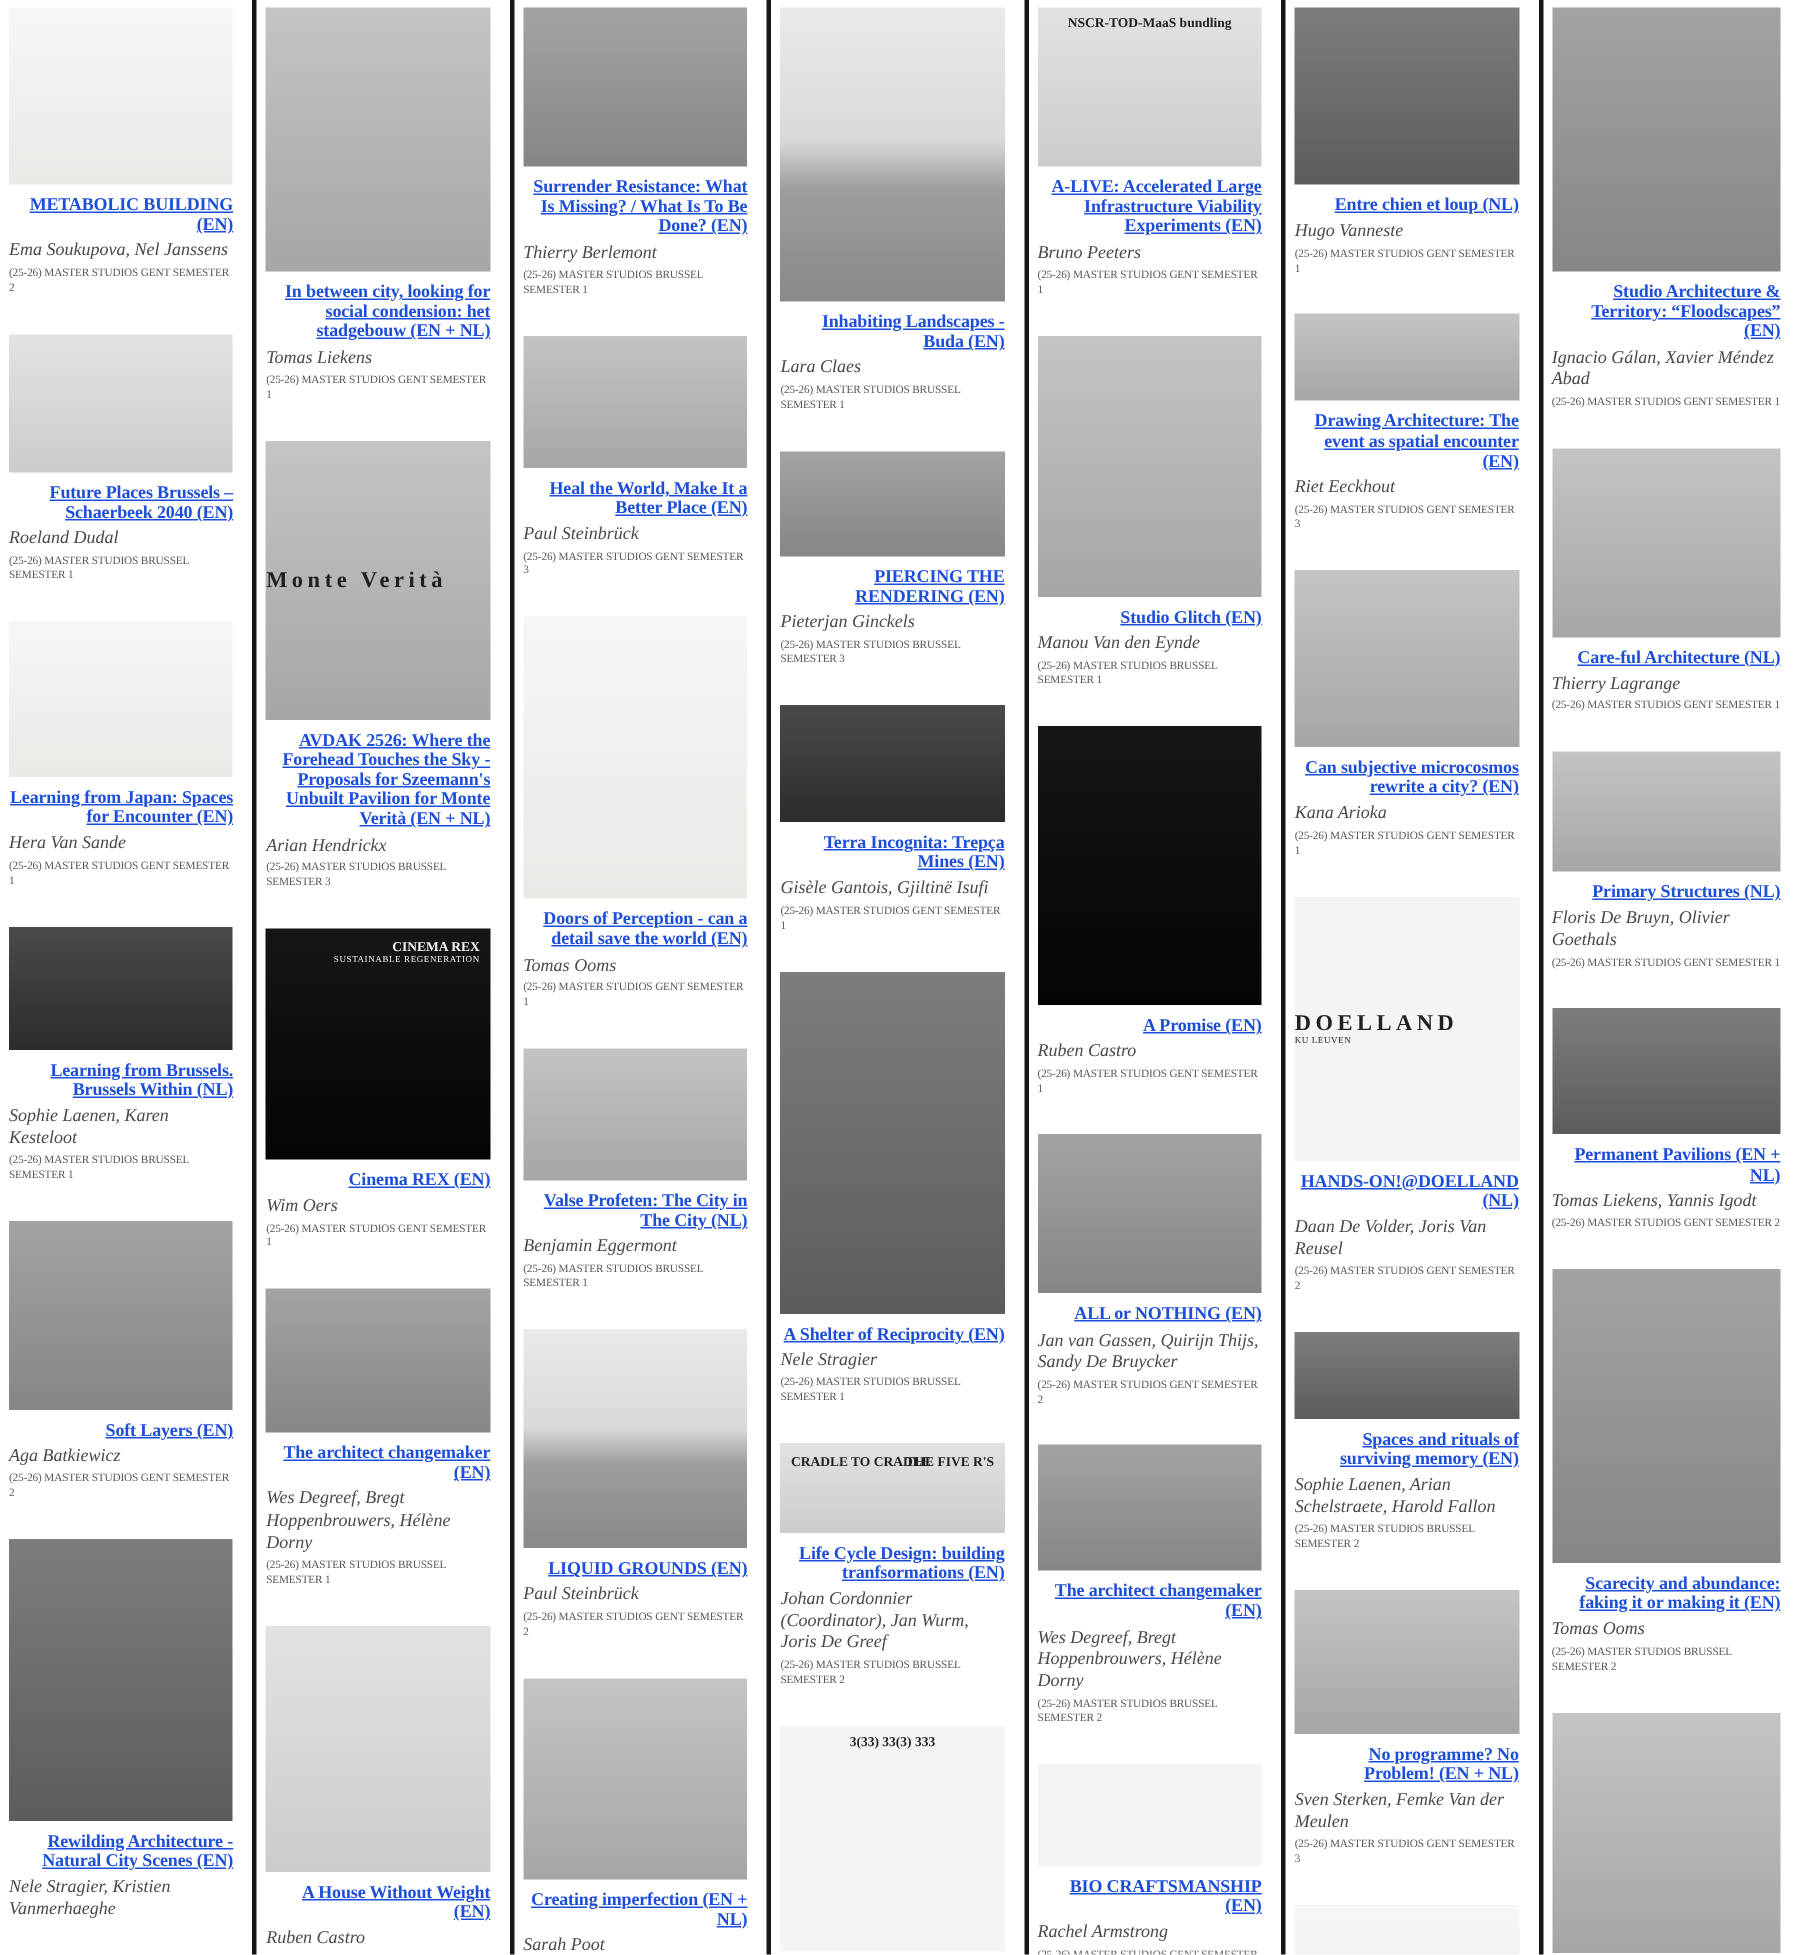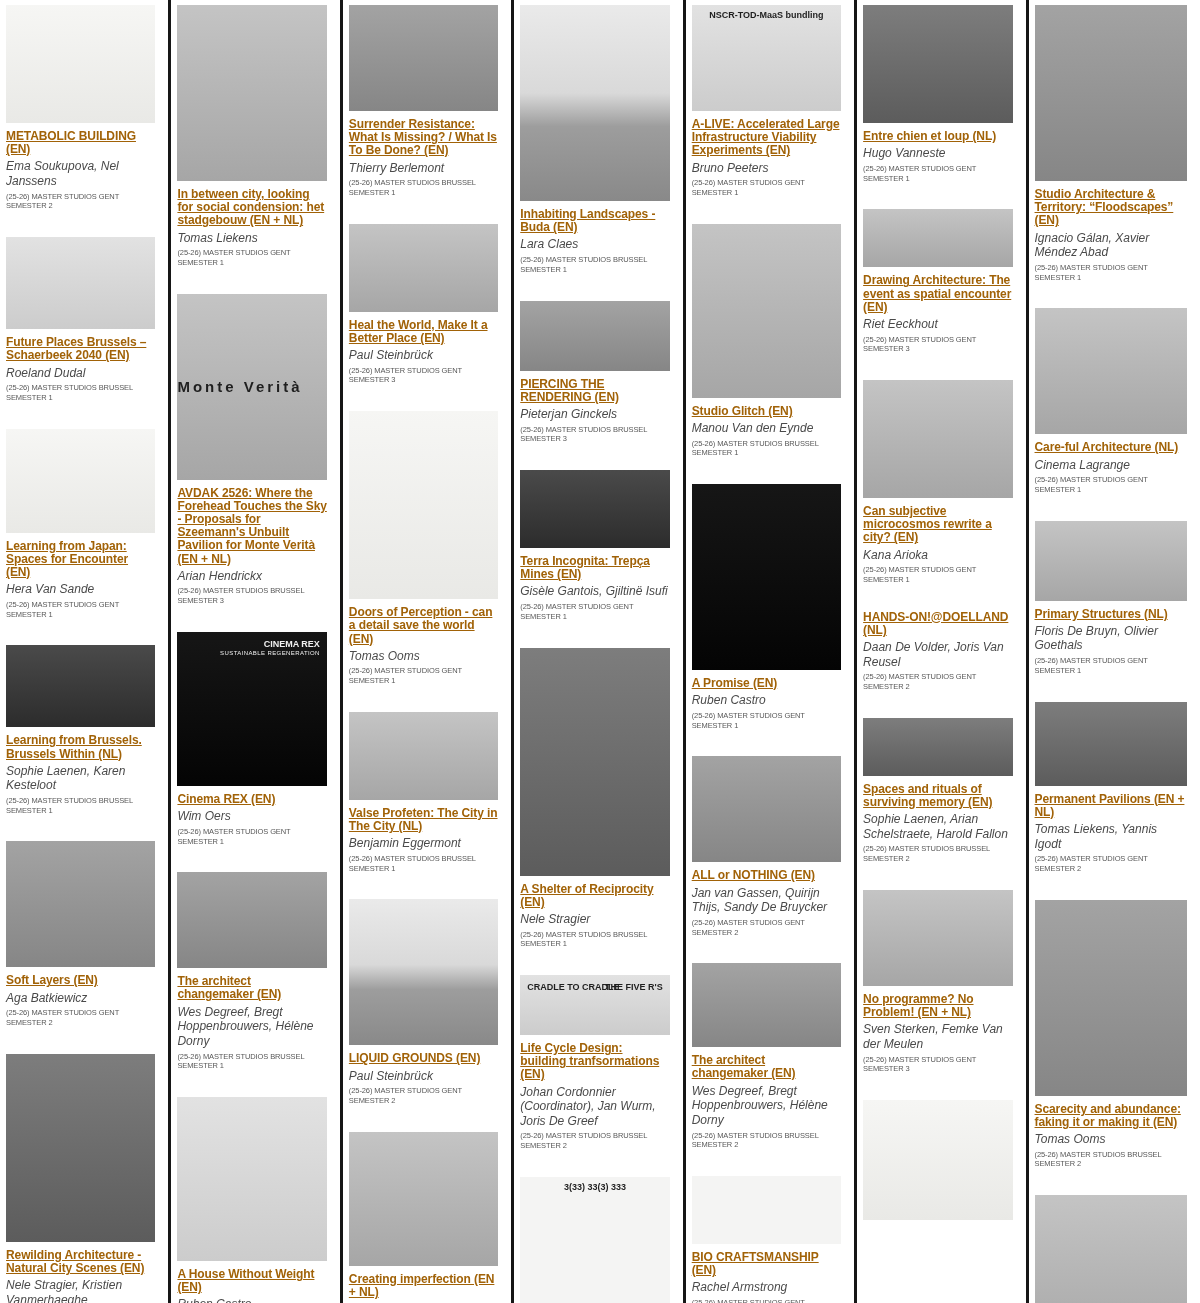--- a/index.html
+++ b/index.html
@@ -6,25 +6,25 @@
   body{
     width:1200px;height:1303px;overflow:hidden;background:#ffffff;
     font-family:"Liberation Sans", sans-serif;
   }
   .grid{display:flex;width:1200px;align-items:stretch;}
   .col{
     width:171.43px;min-height:1303px;box-sizing:border-box;
     padding:5px 13px 0 6px;border-right:3px solid #161616;
   }
   .col:last-child{border-right:none;}
-  .card{margin-bottom:26px;}
+  .card{margin-bottom:26px;font-family:Liberation Serif, serif;}
   .thumb{display:block;width:100%;position:relative;overflow:hidden;}
   .title{
     font-size:12px;font-weight:bold;line-height:1.1;margin:7px 0 3px;
-    text-decoration:underline;color:#a16207;letter-spacing:-0.1px;
+    text-decoration:underline;color:#1d4ed8;letter-spacing:-0.1px;text-align:right;
   }
   .authors{font-style:italic;font-size:12px;color:#4a4a4a;line-height:1.22;margin:0 0 3px;}
   .caption{font-size:7.5px;color:#585858;line-height:1.3;margin:0;letter-spacing:-0.1px;}
   
   .tone-sketch{background:linear-gradient(180deg,#f6f6f4,#e9e9e6);}
   .tone-white{background:#f4f4f3;}
   .tone-light{background:linear-gradient(180deg,#e2e2e2,#cccccc);}
   .tone-midlight{background:linear-gradient(180deg,#c4c4c4,#a6a6a6);}
   .tone-mid{background:linear-gradient(180deg,#a3a3a3,#868686);}
   .tone-middark{background:linear-gradient(180deg,#7d7d7d,#5c5c5c);}
@@ -248,20 +248,23 @@
         <p class="authors">Riet Eeckhout</p>
         <p class="caption">(25-26) MASTER STUDIOS GENT SEMESTER 3</p>
       </article>
       <article class="card">
         <a class="thumb tone-midlight" style="height: 118px;"></a>
         <h3 class="title">Can subjective microcosmos rewrite a city? (EN)</h3>
         <p class="authors">Kana Arioka</p>
         <p class="caption">(25-26) MASTER STUDIOS GENT SEMESTER 1</p>
       </article>
       <article class="card">
+        <a class="thumb tone-white" style="height: 176px;">
+          <span class="img-label lp-center lt-dark">DOELLAND<span class="sub">KU LEUVEN</span></span>
+        </a>
         <h3 class="title">HANDS-ON!@DOELLAND (NL)</h3>
         <p class="authors">Daan De Volder, Joris Van Reusel</p>
         <p class="caption">(25-26) MASTER STUDIOS GENT SEMESTER 2</p>
       </article>
       <article class="card">
         <a class="thumb tone-middark" style="height: 58px;"></a>
         <h3 class="title">Spaces and rituals of surviving memory (EN)</h3>
         <p class="authors">Sophie Laenen, Arian Schelstraete, Harold Fallon</p>
         <p class="caption">(25-26) MASTER STUDIOS BRUSSEL SEMESTER 2</p>
       </article>
@@ -278,21 +281,21 @@
     <div class="col">
       <article class="card">
         <a class="thumb tone-mid" style="height: 176px;"></a>
         <h3 class="title">Studio Architecture &amp; Territory: “Floodscapes” (EN)</h3>
         <p class="authors">Ignacio Gálan, Xavier Méndez Abad</p>
         <p class="caption">(25-26) MASTER STUDIOS GENT SEMESTER 1</p>
       </article>
       <article class="card">
         <a class="thumb tone-midlight" style="height: 126px;"></a>
         <h3 class="title">Care-ful Architecture (NL)</h3>
-        <p class="authors">Cinema Lagrange</p>
+        <p class="authors">Thierry Lagrange</p>
         <p class="caption">(25-26) MASTER STUDIOS GENT SEMESTER 1</p>
       </article>
       <article class="card">
         <a class="thumb tone-midlight" style="height: 80px;"></a>
         <h3 class="title">Primary Structures (NL)</h3>
         <p class="authors">Floris De Bruyn, Olivier Goethals</p>
         <p class="caption">(25-26) MASTER STUDIOS GENT SEMESTER 1</p>
       </article>
       <article class="card">
         <a class="thumb tone-middark" style="height: 84px;"></a>

